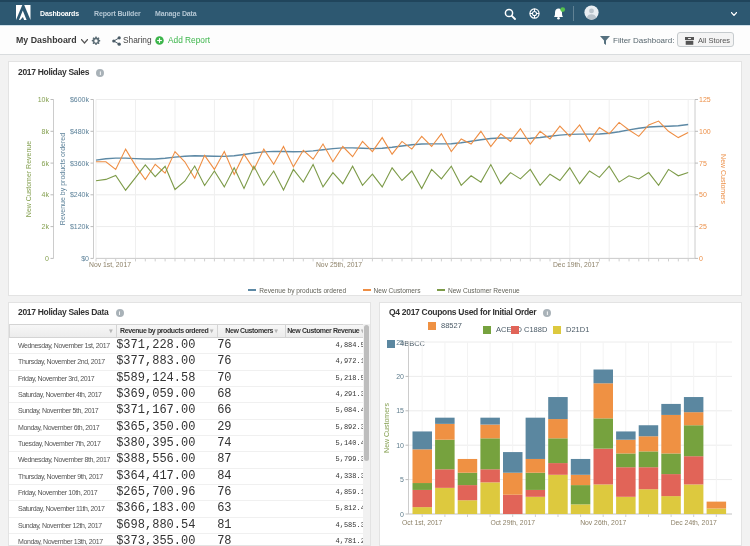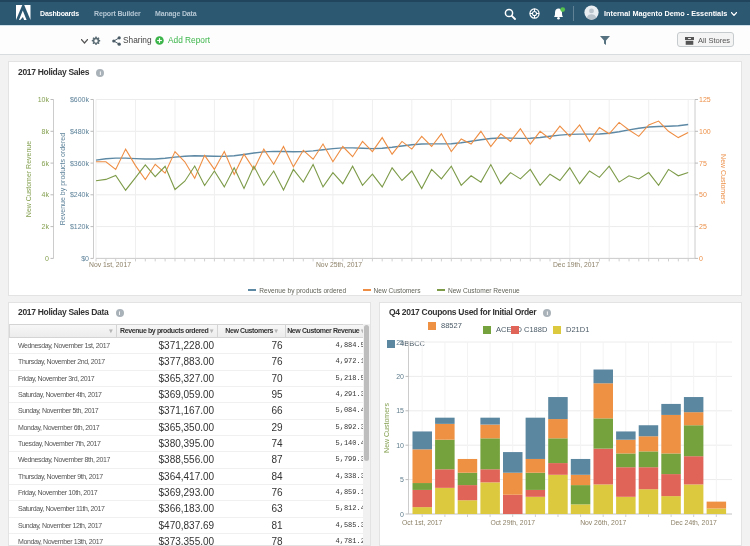--- a/index.html
+++ b/index.html
@@ -15,21 +15,21 @@
 .lline { display:inline-block; width:8px; height:2px; vertical-align:2px; margin-right:3px; }
 .sq { display:inline-block; width:8px; height:8px; margin-right:5px; vertical-align:-1.5px; }
 .thead { position:absolute; left:0; top:21px; width:357px; height:14px; display:flex; }
 .th { background:linear-gradient(#f7f7f7,#ececec); border:1px solid #d4d4d4; border-left:none; font-size:7px; letter-spacing:-0.4px; font-weight:bold; color:#333; text-align:center; line-height:12.5px; overflow:hidden; white-space:nowrap; }
 .th.c1 { border-left:1px solid #d8d8d8; text-align:right; padding-right:3px; }
 .sortc { color:#b5b5b5; font-size:6.5px; letter-spacing:0; }
 .tr { position:relative; width:356px; height:16.35px; border-bottom:1px solid #f0f0f0; display:flex; }
 .td { font-size:7px; color:#555; line-height:15.5px; white-space:nowrap; overflow:hidden; }
 .c1 { width:107.5px; } .c2 { width:101.3px; } .c3 { width:68.6px; } .c4 { width:79.6px; }
 .td.c1 { padding-left:9px; letter-spacing:-0.4px; }
-.td.c2, .td.c3 { font-family:Liberation Sans, sans-serif; font-size:10px; color:#333; text-align:right; padding-right:3px; }
+.td.c2, .td.c3 { font-family:Liberation Mono, monospace; font-size:12px; color:#333; padding-right:3px; }
 .td.c4 { font-family:"Liberation Mono",monospace; font-size:7px; color:#333; padding-left:50px; }
 </style></head>
 <body>
 <div id="page">
   <div id="topbar">
     <svg width="17" height="15" viewBox="0 0 17 15" style="position:absolute;left:15px;top:3px">
       <path d="M6.3,0 L0,15 L0,0 Z" fill="#fff" transform="translate(1,0)"></path>
       <path d="M9.2,0 L15.5,15 L15.5,0 Z" fill="#fff"></path>
       <path d="M7.75,5.5 L11.6,15 L9.1,15 L7.95,12 L5.2,15 L4.0,15 Z" fill="#fff"></path>
     </svg>
@@ -52,26 +52,26 @@
       <path d="M2,10 C3,9 3,7 3,5.5 C3,3 4.5,1.5 6.5,1.5 C8.5,1.5 10,3 10,5.5 C10,7 10,9 11,10 Z" fill="#fff"></path>
       <circle cx="6.5" cy="11.3" r="1.3" fill="#fff"></circle>
       <circle cx="10.7" cy="2.6" r="2.4" fill="#55c14e"></circle>
     </svg>
     <div style="position:absolute;left:573px;top:4px;width:1px;height:15px;background:rgba(255,255,255,0.25)"></div>
     <svg width="15" height="15" viewBox="0 0 16 16" style="position:absolute;left:584px;top:3px">
       <circle cx="8" cy="8" r="7.6" fill="#e9eef2"></circle>
       <circle cx="8" cy="6.3" r="2.6" fill="#b9c3cb"></circle>
       <path d="M2.8,13.6 C3.6,10.8 5.6,9.8 8,9.8 C10.4,9.8 12.4,10.8 13.2,13.6 C11.8,14.9 10,15.6 8,15.6 C6,15.6 4.2,14.9 2.8,13.6 Z" fill="#b9c3cb"></path>
     </svg>
-    <span style="position:absolute;left:604px;top:0;line-height:23px;color:#fff;font-weight:bold;font-size:7.3px">Internal Magento Demo - Essentials</span>
     <svg width="6" height="4" viewBox="0 0 6 4" style="position:absolute;left:731px;top:10px">
         <path d="M0,0 L3,3.4 L6,0" fill="none" stroke="#fff" stroke-width="1.2"></path>
       </svg>
   </div>
   <div id="toolbar">
+    <span style="position:absolute;left:16px;top:0;line-height:28px;font-size:8.8px;font-weight:bold;color:#3a3a3a">My Dashboard</span>
     <svg width="7" height="5" viewBox="0 0 7 5" style="position:absolute;left:81px;top:13px">
         <path d="M0,0 L3.5,4 L7,0" fill="none" stroke="#555" stroke-width="1.2"></path>
       </svg>
     <svg width="10" height="10" viewBox="0 0 24 24" style="position:absolute;left:91px;top:10px">
       <path fill="#5a6b74" d="M12 8a4 4 0 100 8 4 4 0 000-8zm9.4 5.5l-2.1-.3a7.3 7.3 0 01-.6 1.5l1.3 1.7a1 1 0 01-.1 1.3l-1.2 1.2a1 1 0 01-1.3.1l-1.7-1.3c-.5.3-1 .5-1.5.6l-.3 2.1a1 1 0 01-1 .9h-1.7a1 1 0 01-1-.9l-.3-2.1c-.5-.1-1-.3-1.5-.6l-1.7 1.3a1 1 0 01-1.3-.1l-1.2-1.2a1 1 0 01-.1-1.3l1.3-1.7c-.3-.5-.5-1-.6-1.5l-2.1-.3a1 1 0 01-.9-1v-1.7a1 1 0 01.9-1l2.1-.3c.1-.5.3-1 .6-1.5L4.1 6a1 1 0 01.1-1.3l1.2-1.2a1 1 0 011.3-.1l1.7 1.3c.5-.3 1-.5 1.5-.6l.3-2.1a1 1 0 011-.9h1.7a1 1 0 011 .9l.3 2.1c.5.1 1 .3 1.5.6l1.7-1.3a1 1 0 011.3.1l1.2 1.2a1 1 0 01.1 1.3l-1.3 1.7c.3.5.5 1 .6 1.5l2.1.3a1 1 0 01.9 1v1.7a1 1 0 01-.9 1z"></path>
     </svg>
     <svg width="9" height="10" viewBox="0 0 10 11" style="position:absolute;left:112px;top:10px">
       <circle cx="8" cy="2" r="1.8" fill="#4a5b66"></circle>
         <circle cx="2" cy="5.5" r="1.8" fill="#4a5b66"></circle>
         <circle cx="8" cy="9" r="1.8" fill="#4a5b66"></circle>
@@ -81,20 +81,21 @@
     <span style="position:absolute;left:123px;top:0;line-height:28px;font-size:8.3px;color:#444">Sharing</span>
     <svg width="9" height="9" viewBox="0 0 11 11" style="position:absolute;left:155px;top:10px">
       <circle cx="5.5" cy="5.5" r="5.2" fill="#3bb54a"></circle>
       <line x1="5.5" y1="2.6" x2="5.5" y2="8.4" stroke="#fff" stroke-width="1.4"></line>
       <line x1="2.6" y1="5.5" x2="8.4" y2="5.5" stroke="#fff" stroke-width="1.4"></line>
     </svg>
     <span style="position:absolute;left:168px;top:0;line-height:28px;font-size:8.3px;color:#3bb54a">Add Report</span>
     <svg width="10" height="10" viewBox="0 0 10 10" style="position:absolute;left:600px;top:10px">
       <path d="M0,0 H10 L6,4.5 V9 L4,7.5 V4.5 Z" fill="#56717f"></path>
     </svg>
+    <span style="position:absolute;left:613px;top:0;line-height:29px;font-size:8px;color:#57666e">Filter Dashboard:</span>
     <div style="position:absolute;left:677px;top:6px;width:57px;height:15px;background:#f4f4f4;border:1px solid #c6cbce;border-radius:3px">
       <svg width="9" height="8" viewBox="0 0 9 8" style="position:absolute;left:7px;top:4px">
         <rect x="0" y="0" width="9" height="3" fill="#555"></rect>
           <rect x="0.7" y="3.8" width="7.6" height="4" fill="#555"></rect>
           <rect x="3.1" y="1" width="2.8" height="1" fill="#f4f4f4"></rect>
       </svg>
       <span style="position:absolute;left:20px;top:0;line-height:15px;font-size:7.5px;color:#555">All Stores</span>
     </div>
   </div>
 
@@ -257,28 +258,28 @@
           <div class="td c4">4,884.50</div>
         </div>
         <div class="tr">
           <div class="td c1">Thursday, November 2nd, 2017</div>
           <div class="td c2">$377,883.00</div>
           <div class="td c3">76</div>
           <div class="td c4">4,972.10</div>
         </div>
         <div class="tr">
           <div class="td c1">Friday, November 3rd, 2017</div>
-          <div class="td c2">$365,327.00</div>
+          <div class="td c2">$589,124.58</div>
           <div class="td c3">70</div>
           <div class="td c4">5,218.50</div>
         </div>
         <div class="tr">
           <div class="td c1">Saturday, November 4th, 2017</div>
           <div class="td c2">$369,059.00</div>
-          <div class="td c3">95</div>
+          <div class="td c3">68</div>
           <div class="td c4">4,291.30</div>
         </div>
         <div class="tr">
           <div class="td c1">Sunday, November 5th, 2017</div>
           <div class="td c2">$371,167.00</div>
           <div class="td c3">66</div>
           <div class="td c4">5,084.40</div>
         </div>
         <div class="tr">
           <div class="td c1">Monday, November 6th, 2017</div>
@@ -299,33 +300,33 @@
           <div class="td c4">5,799.30</div>
         </div>
         <div class="tr">
           <div class="td c1">Thursday, November 9th, 2017</div>
           <div class="td c2">$364,417.00</div>
           <div class="td c3">84</div>
           <div class="td c4">4,338.30</div>
         </div>
         <div class="tr">
           <div class="td c1">Friday, November 10th, 2017</div>
-          <div class="td c2">$369,293.00</div>
+          <div class="td c2">$265,700.96</div>
           <div class="td c3">76</div>
           <div class="td c4">4,859.10</div>
         </div>
         <div class="tr">
           <div class="td c1">Saturday, November 11th, 2017</div>
           <div class="td c2">$366,183.00</div>
           <div class="td c3">63</div>
           <div class="td c4">5,812.40</div>
         </div>
         <div class="tr">
           <div class="td c1">Sunday, November 12th, 2017</div>
-          <div class="td c2">$470,837.69</div>
+          <div class="td c2">$698,880.54</div>
           <div class="td c3">81</div>
           <div class="td c4">4,585.30</div>
         </div>
         <div class="tr">
           <div class="td c1">Monday, November 13th, 2017</div>
           <div class="td c2">$373,355.00</div>
           <div class="td c3">78</div>
           <div class="td c4">4,781.20</div>
         </div>
     </div>

